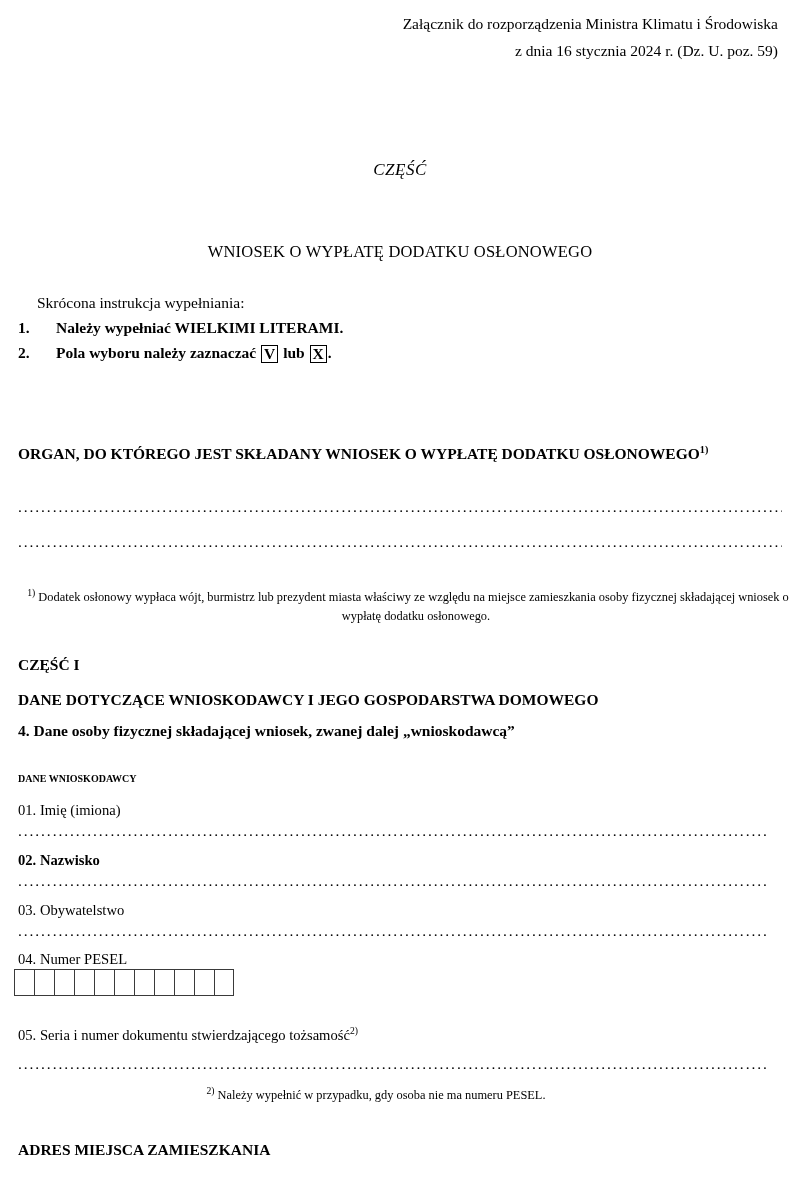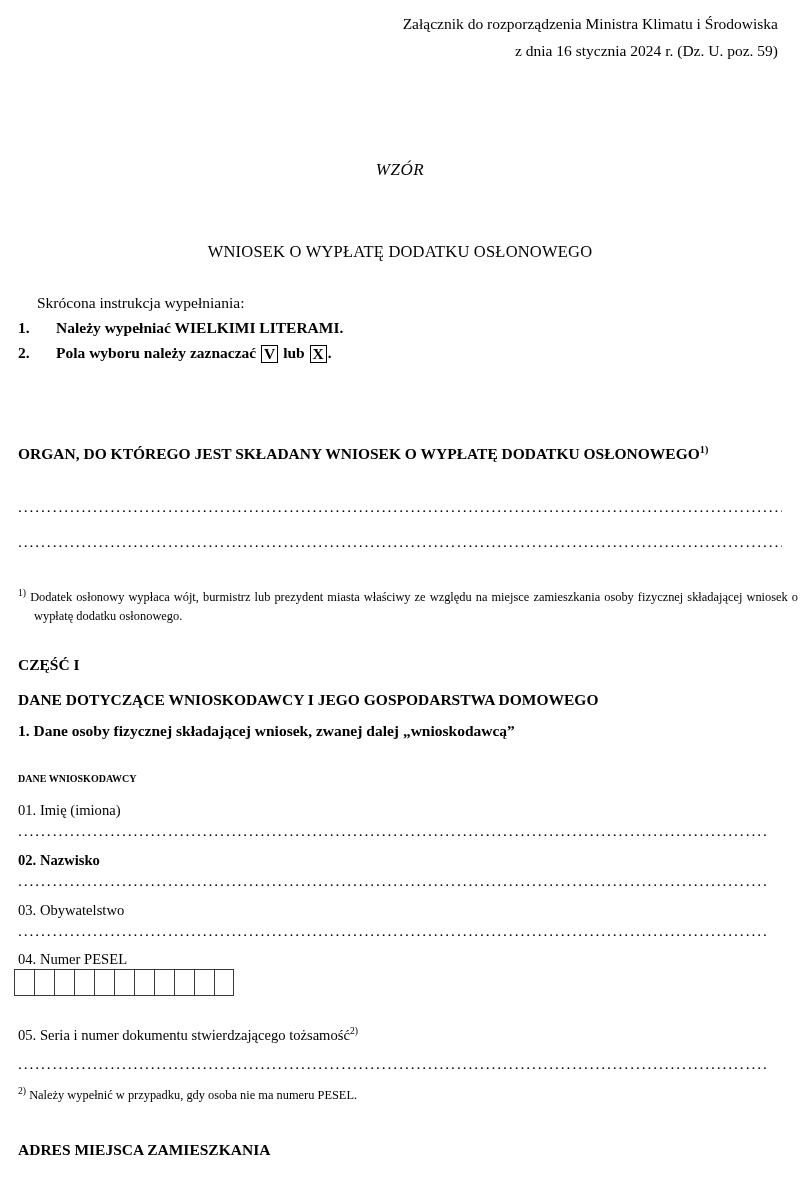--- a/index.html
+++ b/index.html
@@ -147,20 +147,21 @@
     font-size: 0.78em;
     vertical-align: super;
     line-height: 0;
   }
   .footnote .fn-body {
     display: inline;
   }
   .footnote.hang {
     padding-left: 16px;
     text-indent: -16px;
+    text-align: center;
   }
 
   
   .part-label,
   .part-title,
   .subsection,
   .data-group-title,
   .address-title {
     position: absolute;
     left: 18px;
@@ -205,21 +206,21 @@
 </head>
 <body>
 
 <div class="page">
 
   <div class="doc-header">
     <span>Załącznik do rozporządzenia Ministra Klimatu i Środowiska</span>
     <span class="line2">z dnia 16 stycznia 2024 r. (Dz. U. poz. 59)</span>
   </div>
 
-  <div class="wzor">WZÓR</div>
+  <div class="wzor">CZĘŚĆ</div>
 
   <div class="main-title">WNIOSEK O WYPŁATĘ DODATKU OSŁONOWEGO</div>
 
   <div class="instructions">
     <div class="intro">Skrócona instrukcja wypełniania:</div>
 
     <div class="instr-item">
       <span class="instr-num">1.</span>
       <span class="instr-text">Należy wypełniać WIELKIMI LITERAMI.</span>
     </div>
@@ -237,21 +238,21 @@
   <div class="dots dots-wide" style="top:503px;">...........................................................................................................................................................................</div>
   <div class="dots dots-wide" style="top:538px;">...........................................................................................................................................................................</div>
 
   <div class="footnote justify hang" style="top:588px;">
     <span class="fn-marker">1)</span>
     <span class="fn-body">Dodatek osłonowy wypłaca wójt, burmistrz lub prezydent miasta właściwy ze względu na miejsce zamieszkania osoby fizycznej składającej wniosek o wypłatę dodatku osłonowego.</span>
   </div>
 
   <div class="part-label" style="top:656px;">CZĘŚĆ I</div>
   <div class="part-title" style="top:691px;">DANE DOTYCZĄCE WNIOSKODAWCY I JEGO GOSPODARSTWA DOMOWEGO</div>
-  <div class="subsection" style="top:722px;">1.  Dane osoby fizycznej składającej wniosek, zwanej dalej „wnioskodawcą”</div>
+  <div class="subsection" style="top:722px;">4.  Dane osoby fizycznej składającej wniosek, zwanej dalej „wnioskodawcą”</div>
 
   <div class="data-group-title" style="top:773px;">DANE WNIOSKODAWCY</div>
 
   <div class="field-label" style="top:802px;">
     <span class="fl-num">01.</span>
     <span>Imię (imiona)</span>
   </div>
   <div class="dots dots-field" style="top:827px;">...........................................................................................................................................................................</div>
 
   <div class="field-label" style="top:852px;font-weight:bold;">

